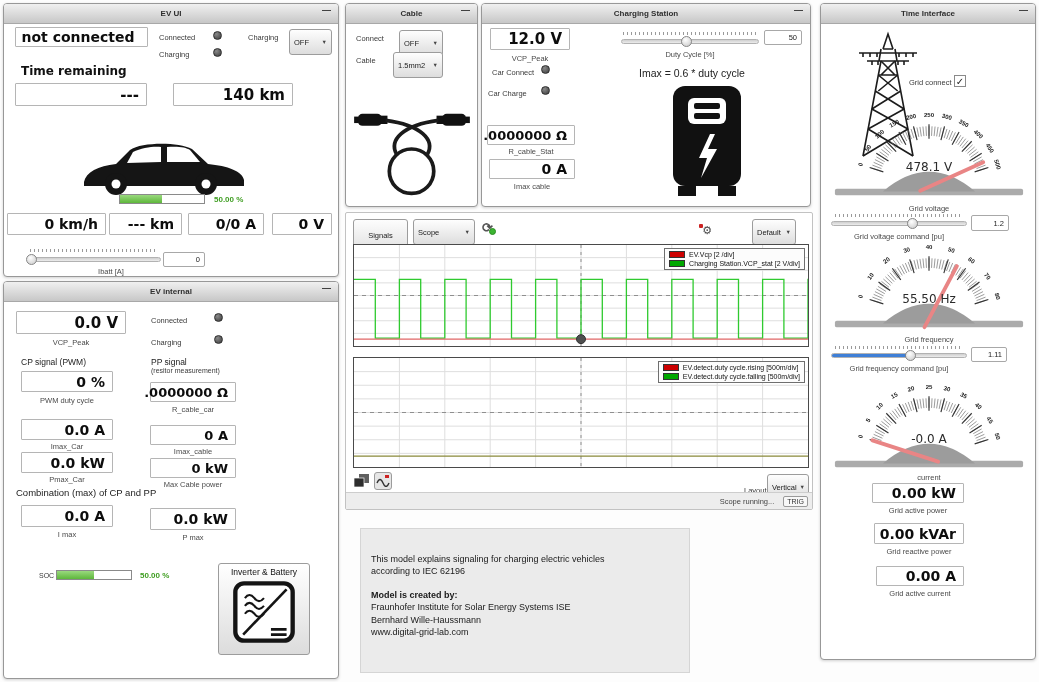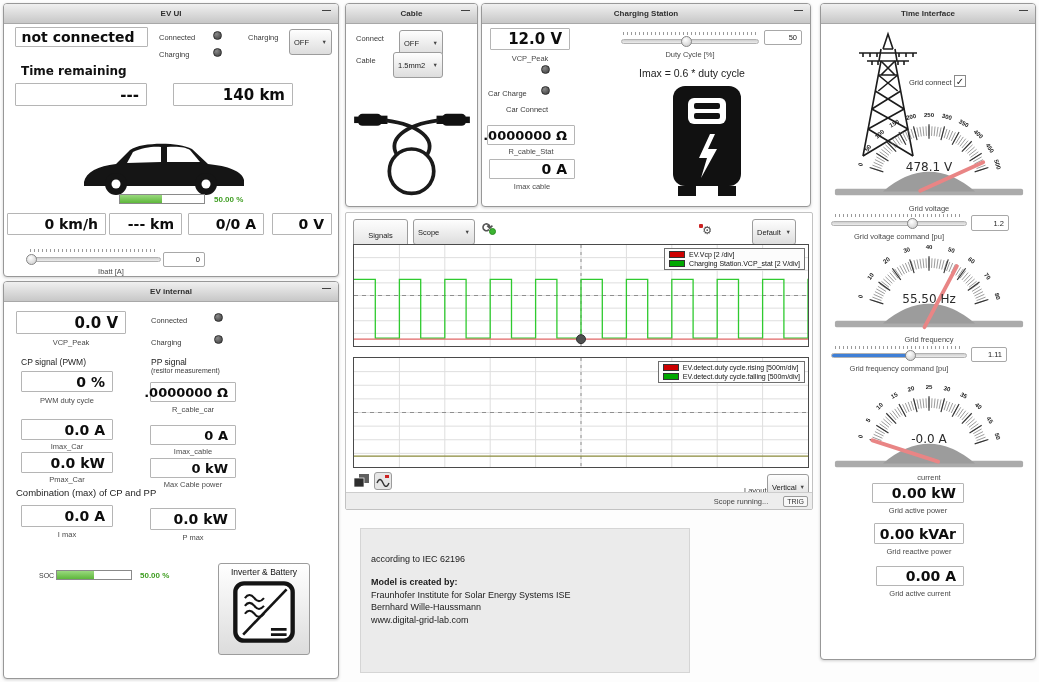--- a/index.html
+++ b/index.html
@@ -23,21 +23,21 @@
   .knob{position:absolute;width:11px;height:11px;border-radius:50%;background:radial-gradient(circle at 40% 32%,#ffffff,#c7c7c7);border:1px solid #868686;box-sizing:border-box;top:-4px;}
   .pbar{position:absolute;background:#fff;border:1px solid #8a8a8a;box-sizing:border-box;}
   .pbar i{display:block;height:100%;background:linear-gradient(#9ad97e,#5eb73b);}
   .green{position:absolute;font-size:8px;font-weight:bold;color:#3f9e22;white-space:nowrap;}
   .scope{position:absolute;left:345px;top:212px;width:468px;height:298px;background:#fff;border:1px solid #c2c2c2;border-radius:2px;box-sizing:border-box;}
   .plot{position:absolute;background:#fff;border:1px solid #4a4a4a;box-sizing:border-box;}
   .plot svg{position:absolute;left:0;top:0;width:100%;height:100%;overflow:hidden;}
   .legend{position:absolute;top:3px;right:3px;background:#fcfcfc;border:1px solid #6f6f6f;padding:2px 4px;display:flex;flex-direction:column;gap:2px;z-index:2;}
   .lrow{display:flex;align-items:center;gap:4px;font-size:7px;color:#111;white-space:nowrap;}
   .sw{width:16px;height:7px;border:1px solid #333;box-sizing:border-box;display:inline-block;}
-  .scope-status{position:absolute;left:0;right:0;bottom:0;height:16px;background:#ededed;border-top:1px solid #cdcdcd;display:flex;align-items:center;justify-content:flex-end;gap:15px;padding-right:4px;font-size:7.5px;color:#444;border-radius:0 0 2px 2px;}
+  .scope-status{position:absolute;left:0;right:0;bottom:0;height:16px;background:#ededed;border-top:1px solid #cdcdcd;display:flex;align-items:center;justify-content:flex-end;gap:9px;padding-right:4px;font-size:7.5px;color:#444;border-radius:0 0 2px 2px;}
   .trg{border:1px solid #9a9a9a;background:#f8f8f8;font-size:7px;padding:1px 3px;border-radius:2px;color:#333;}
   .gauge{position:absolute;}
   .gauge svg{position:absolute;left:0;top:0;width:100%;height:100%;}
   .gval{position:absolute;left:0;right:0;top:50px;text-align:center;font-size:12px;color:#2b2b2b;font-family:"DejaVu Sans",sans-serif;}
   .cb{position:absolute;width:12px;height:12px;background:#fff;border:1px solid #8a8a8a;display:flex;align-items:center;justify-content:center;font-size:10px;color:#222;box-sizing:border-box;}
   .info{position:absolute;left:360px;top:528px;width:330px;height:145px;background:#ebebeb;border:1px solid #d5d5d5;font-size:9px;color:#1a1a1a;line-height:1.38;padding:24px 12px 0 10px;box-sizing:border-box;}
   .info .bold{font-weight:bold;margin-top:11px;}
   .icn{position:absolute;line-height:1;}
   .refresh{font-size:13px;font-weight:bold;color:#555;position:relative;display:inline-block;}
   .gdot{position:absolute;right:-3px;bottom:-1px;width:7px;height:7px;border-radius:50%;background:#3cb531;border:1px solid #2a8c22;box-sizing:border-box;}
@@ -187,21 +187,21 @@
     <div class="disp" style="left:8px;top:24px;width:80px;height:22px;font-size:15px;">12.0 V</div>
     <div class="cap" style="left:8px;top:50px;width:80px;">VCP_Peak</div>
 
     <div class="ticks" style="left:141px;top:28px;width:134px;"></div>
     <div class="track" style="left:139px;top:35px;width:138px;">
       <span class="knob" style="left: calc(47% - 5px);"></span>
     </div>
     <div class="num" style="left:282px;top:26px;width:38px;height:15px;">50</div>
     <div class="cap" style="left:139px;top:46px;width:138px;">Duty Cycle [%]</div>
 
-    <span class="lbl" style="left:24px;top:64px;margin-top:37px;">Car Connect</span>
+    <span class="lbl" style="left:10px;top:64px;">Car Connect</span>
     <span class="led" style="left:59px;top:61px;"></span>
     <span class="lbl" style="left:6px;top:85px;">Car Charge</span>
     <span class="led" style="left:59px;top:82px;"></span>
 
     <div class="lbl" style="left:130px;top:63px;width:160px;text-align:center;font-size:10.5px;color:#222;">Imax = 0.6 * duty cycle</div>
 
     <svg class="icn" style="left:190px;top:82px;" width="70" height="112" viewBox="0 0 70 112">
       <rect x="1" y="0" width="68" height="100" rx="12" fill="#111"></rect>
       <rect x="16" y="12" width="38" height="26" rx="6" fill="#fff"></rect>
       <rect x="22" y="17" width="26" height="6" rx="2" fill="#111"></rect>
@@ -321,20 +321,21 @@
       <span>Vertical</span>
         <span class="ar">▼</span>
     </div>
     <div class="scope-status">
       <span>Scope running...</span>
       <span class="trg">TRIG</span>
     </div>
   </div>
 
   <div class="info">
+    <div>This model explains signaling for charging electric vehicles</div>
     <div>according to IEC 62196</div>
     <div class="bold">Model is created by:</div>
     <div>Fraunhofer Institute for Solar Energy Systems ISE</div>
     <div>Bernhard Wille-Haussmann</div>
     <div>www.digital-grid-lab.com</div>
   </div>
 
   <div class="panel" style="left:820px;top:3px;width:216px;height:657px;">
     <div class="tb">
       <span>Time Interface</span>

